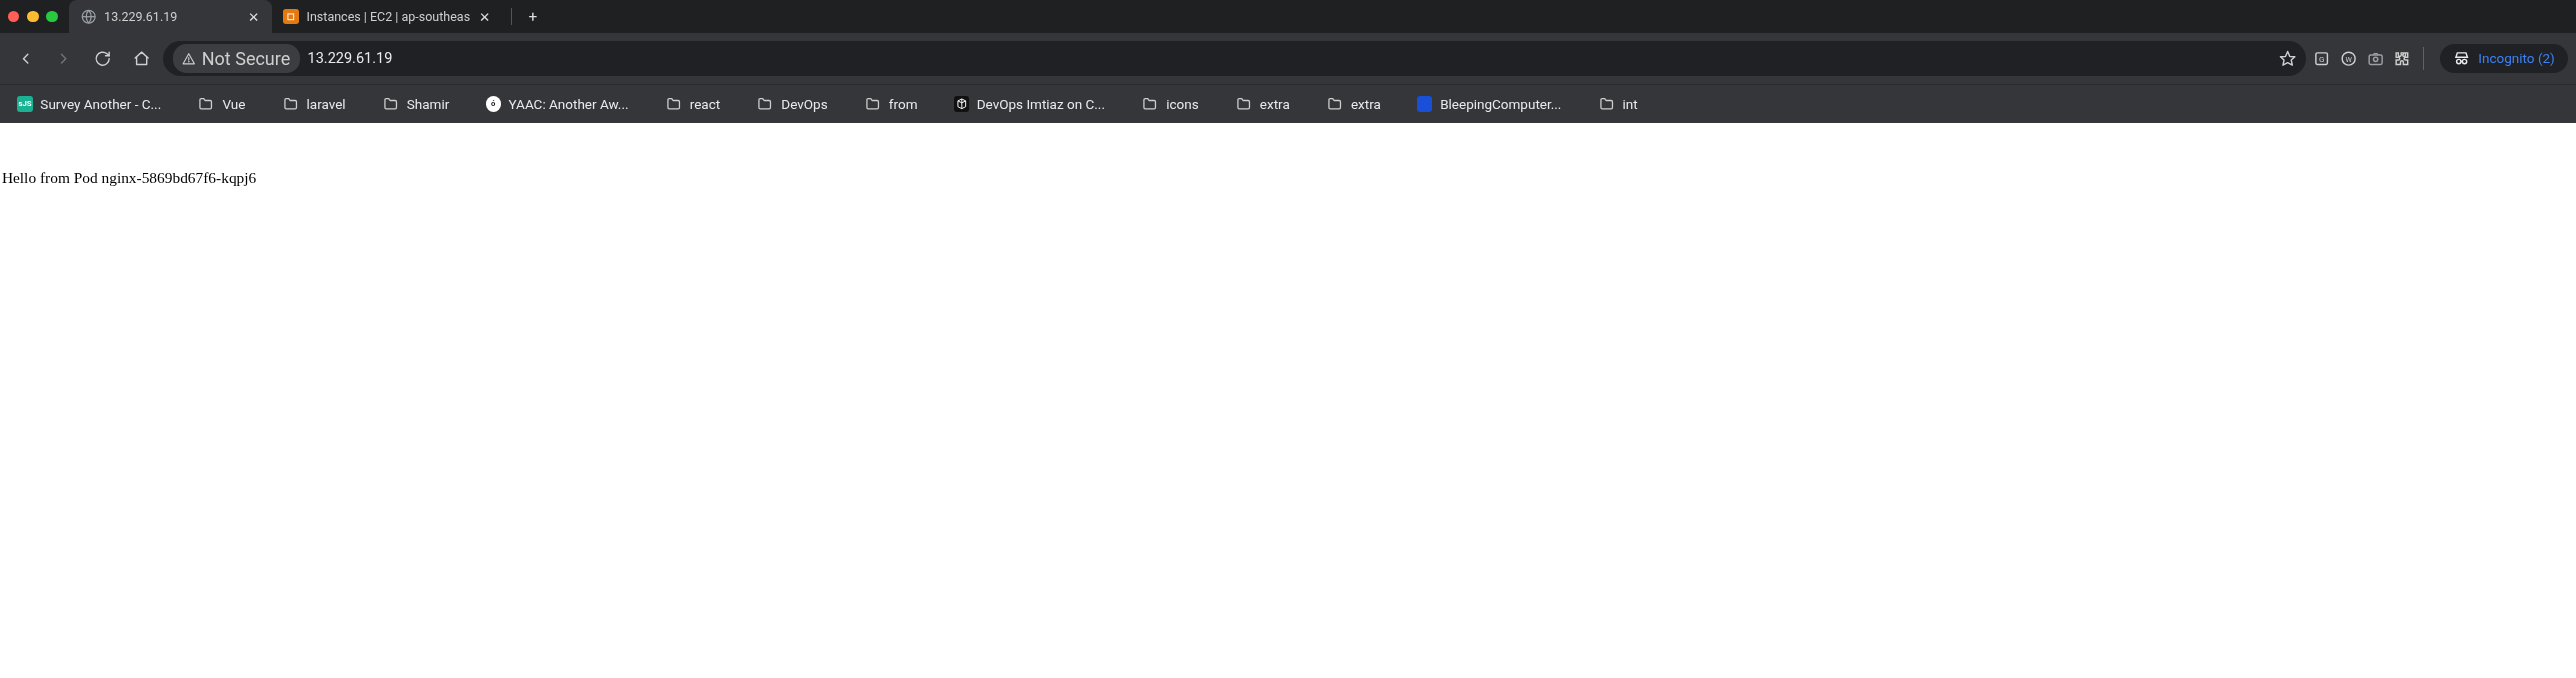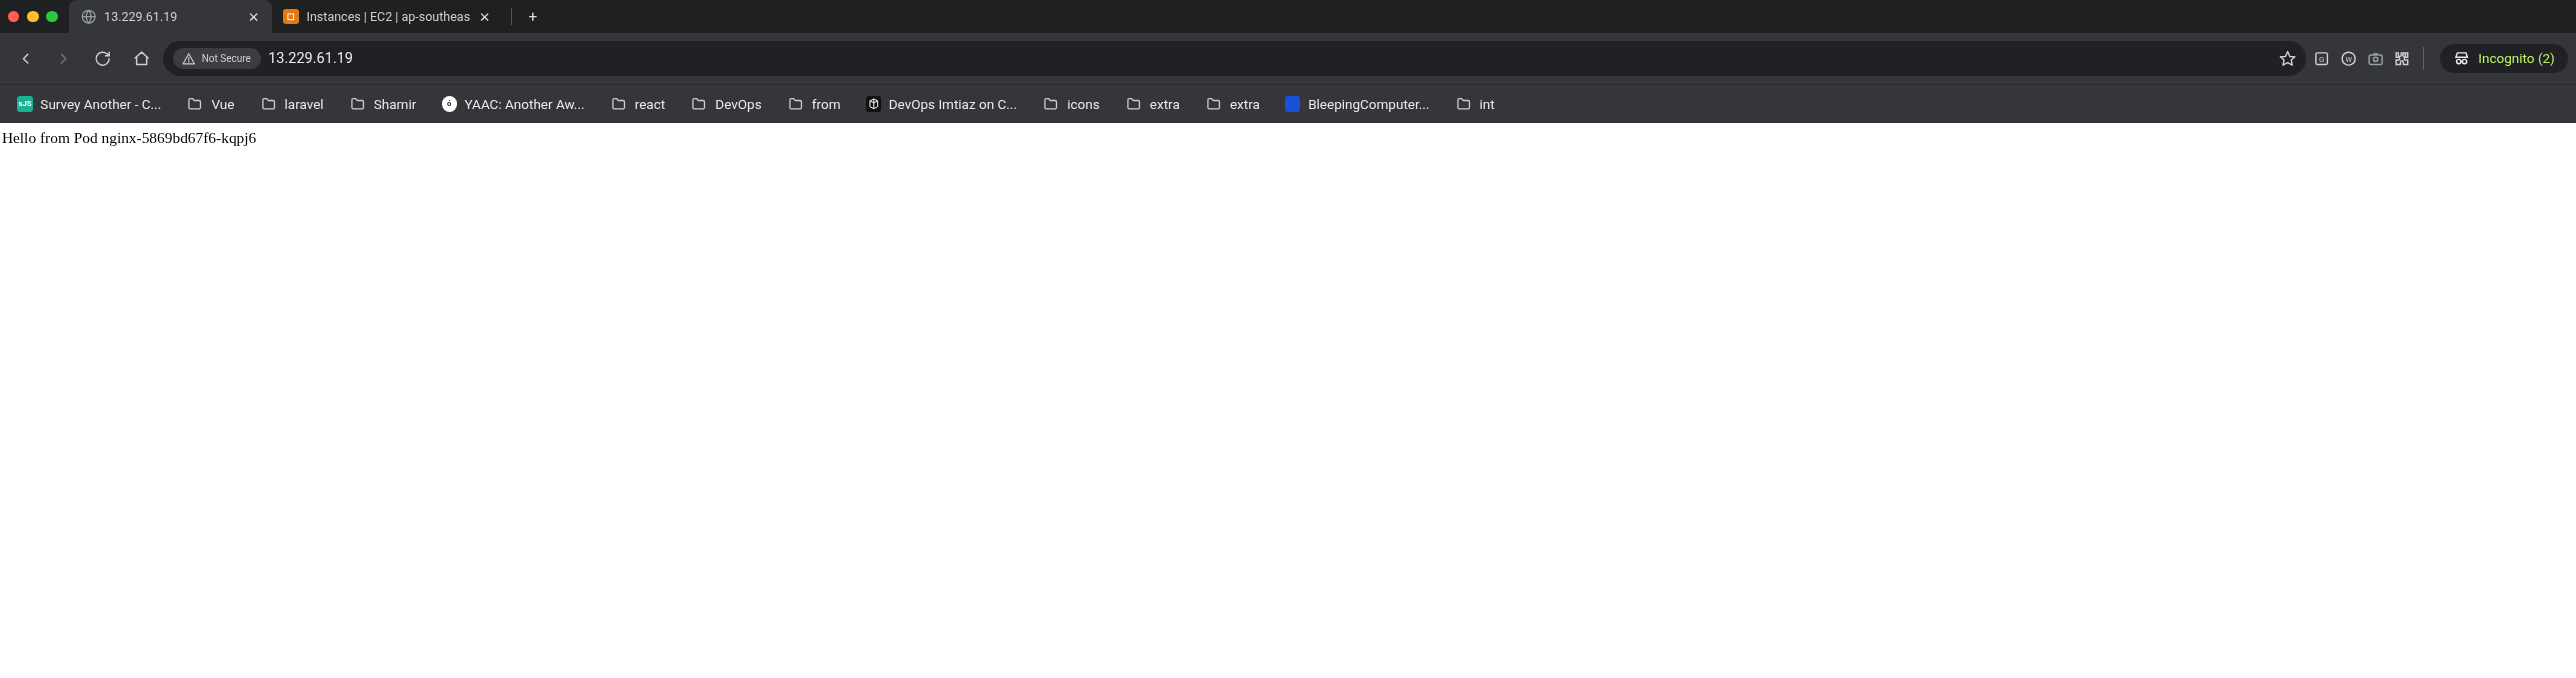--- a/index.html
+++ b/index.html
@@ -93,62 +93,62 @@
       gap: 7.7px;
     }
     .secure-chip {
       background: #3c3d40;
       color: #cfcfcf;
       display: flex;
       align-items: center;
       gap: 5.8px;
       padding: 3.9px 9.6px;
       border-radius: 13.5px;
-      font-size: 10px;
+      font-size: 18px;
     }
     .url-text {
       color: #e8eaed;
       font-size: 14.5px;
       flex: 1;
     }
     .star { color: #cfcfcf; }
     .right-icons {
       display: flex;
       align-items: center;
       gap: 3.9px;
     }
     .ext-icon {
       width: 23px; height: 23px;
       display: flex; align-items: center; justify-content: center;
       color: #cfcfcf;
       font-size: 12.5px;
     }
     .incognito-pill {
       background: #202124;
-      color: #bef264;
+      color: #3b82f6;
       display: flex;
       align-items: center;
       gap: 7.7px;
       padding: 5.8px 13.5px;
       border-radius: 17.3px;
       font-size: 13.5px;
       margin-left: 5.8px;
     }
     .tb-divider {
       width: 1px; height: 23px;
       background: #5f6368;
       margin: 0 5.8px;
     }
     .bookmarks-bar {
       background: #35363a;
       height: 39px;
       display: flex;
       align-items: center;
       padding: 0 7.7px;
-      gap: 6px;
+      gap: 17px;
       overflow: hidden;
       border-top: 1px solid #2a2b2e;
     }
     .bm {
       display: flex;
       align-items: center;
       gap: 7.7px;
       color: #e8eaed;
       font-size: 13.5px;
       padding: 5.8px 9.6px;
@@ -169,20 +169,21 @@
       font-size: 7.7px;
       font-weight: bold;
       color: #fff;
     }
     .page-content {
       background: #fff;
       padding: 5.8px 1.9px;
       font-family: "Times New Roman", Times, serif;
       font-size: 15.4px;
       color: #000;
+      margin-top: 40px;
     }
     svg { display: block; }
   </style>
 </head>
 <body>
 
 <div class="titlebar">
   <div class="traffic-lights">
     <div class="tl tl-close"></div>
     <div class="tl tl-min"></div>

